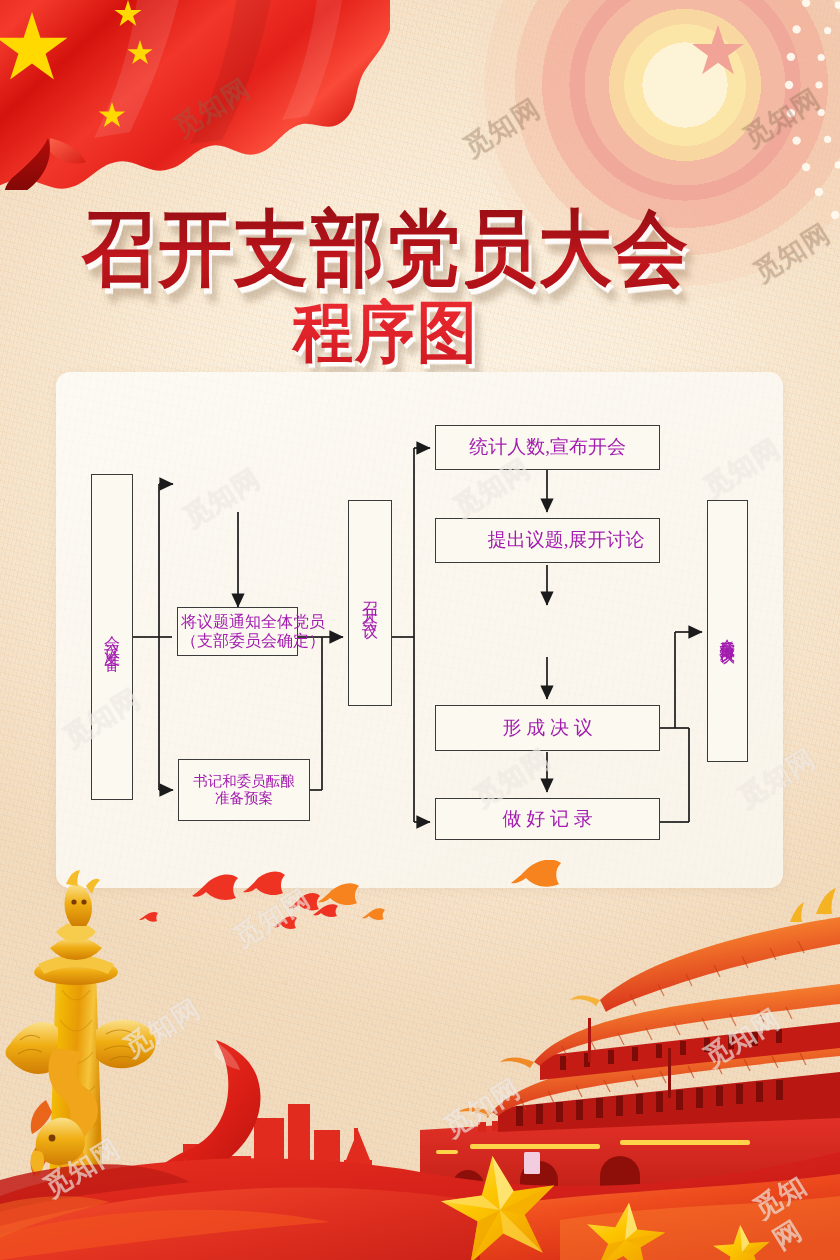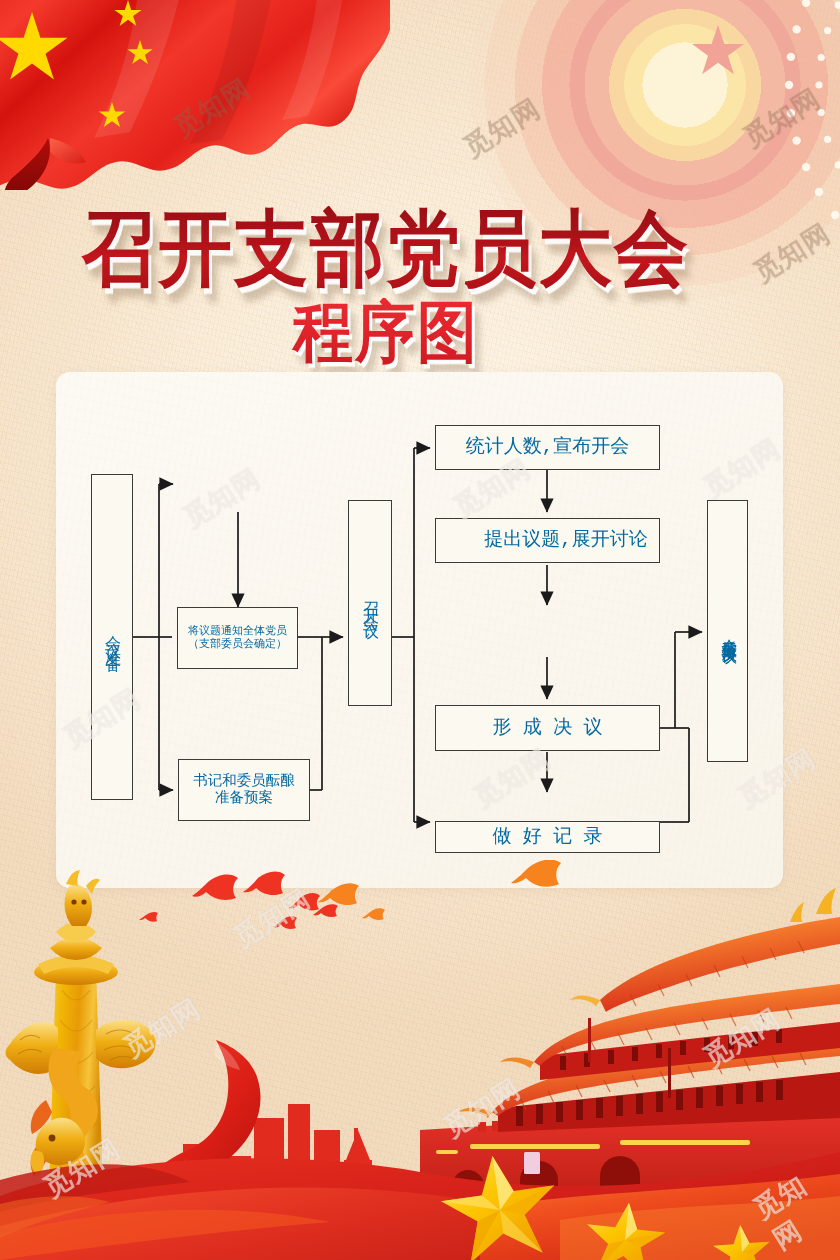--- a/index.html
+++ b/index.html
@@ -126,22 +126,22 @@
 
   
   .flow { position: absolute; left: 0; top: 0; width: 840px; height: 1260px; pointer-events: none; }
 
   .node {
     position: absolute;
     border: 1.6px solid #3b3b3b;
     background: #fcf9f1;
     display: flex; align-items: center; justify-content: center;
     text-align: center;
-    color: #0369a1;
-    font-family: Liberation Mono, monospace;
+    color: #a21caf;
+    font-family: Liberation Serif, serif;
     line-height: 1.18;
   }
   .node .inner { padding: 0 3px; width: 100%; }
   .node .l { display: block; white-space: nowrap; }
 
   
   .node-vert .vtext {
     writing-mode: vertical-rl;
     text-orientation: upright;
     letter-spacing: 7px;
@@ -413,21 +413,21 @@
       <line x1="675" y1="728" x2="675" y2="632"></line>
       <line x1="675" y1="632" x2="702" y2="632" marker-end="url(#ar)"></line>
     </g>
   </svg>
 
   <div class="node node-vert" style="left:91px; top:474px; width:42px; height:326px;">
     <div class="vtext">会议准备</div>
   </div>
 
 
-  <div class="node" style="left:177px; top:607px; width:121px; height:62px; font-size:11px;">
+  <div class="node" style="left:177px; top:607px; width:121px; height:49px; font-size:16px;">
     <div class="inner">
       <span class="l">将议题通知全体党员</span>
       <span class="l">（支部委员会确定）</span>
     </div>
   </div>
 
   <div class="node" style="left:178px; top:759px; width:132px; height:62px; font-size:14.5px;">
     <div class="inner">
       <span class="l">书记和委员酝酿</span>
       <span class="l">准备预案</span>
@@ -446,21 +446,21 @@
   <div class="node" style="left:435px; top:518px; width:225px; height:45px; font-size:19px;padding-left:37px;">
     <div class="inner">
         <span class="l">提出议题,展开讨论</span>
       </div>
   </div>
   <div class="node" style="left:435px; top:705px; width:225px; height:46px; font-size:19px;">
     <div class="inner">
         <span class="l">形 成 决 议</span>
       </div>
   </div>
-  <div class="node" style="left:435px; top:798px; width:225px; height:32px; font-size:19px;margin-top:23px;">
+  <div class="node" style="left:435px; top:798px; width:225px; height:42px; font-size:19px;">
     <div class="inner">
         <span class="l">做 好 记 录</span>
       </div>
   </div>
 
   <div class="node node-vert tight" style="left:707px; top:500px; width:41px; height:262px;">
     <div class="vtext">会后按分工落实决议</div>
   </div>
 
   <svg class="scene" viewBox="0 0 840 400">

